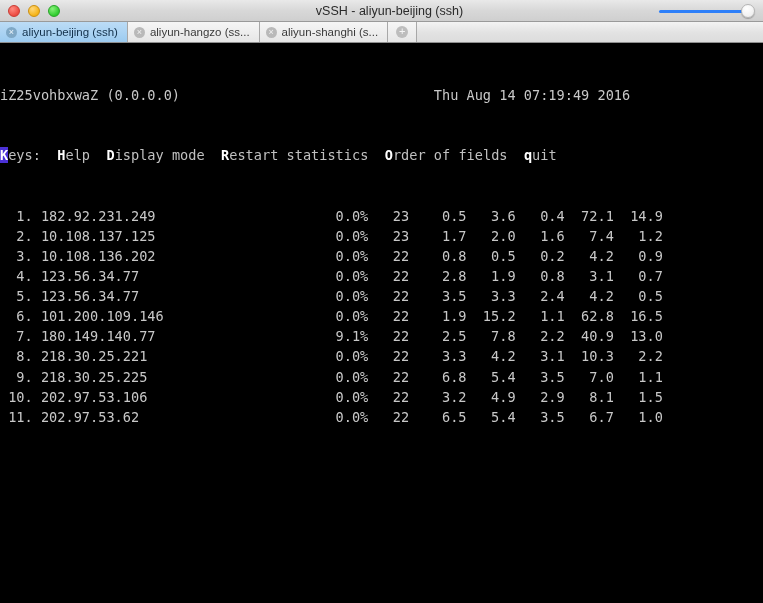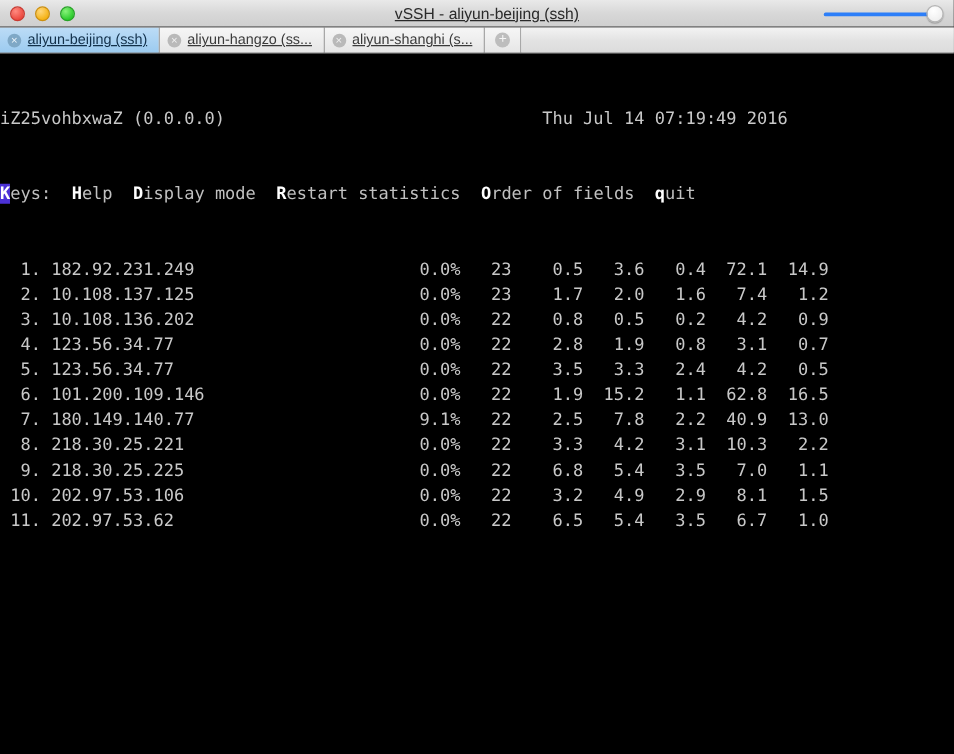--- a/index.html
+++ b/index.html
@@ -52,21 +52,20 @@
   .light.zoom   { background: radial-gradient(circle at 35% 30%, #88f27a, #2ecc2e 70%); border: 1px solid #27a327; }
 
   .window-title {
     position: absolute;
     left: 16px; right: 0;
     text-align: center;
     font-size: 12.5px;
     color: #2a2a2a;
     line-height: 22px;
     pointer-events: none;
-    text-decoration: underline;
   }
 
   .slider {
     position: absolute;
     right: 8px;
     top: 4px;
     width: 96px;
     height: 14px;
     display: flex;
     align-items: center;
@@ -124,21 +123,21 @@
     border-radius: 50%;
     background: #b9b9b9;
     color: #f2f2f2;
     font-size: 9px;
     line-height: 11px;
     text-align: center;
     flex: 0 0 11px;
     font-family: "Liberation Sans", sans-serif;
   }
   .tab.active .tab-close { background: #7fa8c6; color: #eef6fc; }
-  .tab-label { overflow: hidden; text-overflow: ellipsis; text-decoration: underline; }
+  .tab-label { overflow: hidden; text-overflow: ellipsis; }
 
   .newtab {
     display: flex;
     align-items: center;
     justify-content: center;
     width: 28px;
     border-right: 1px solid #a8a8a8;
     background: linear-gradient(to bottom, #f6f6f6 0%, #e6e6e6 100%);
   }
   .newtab-glyph {
@@ -209,18 +208,18 @@
       <span class="tab-close">×</span>
       <span class="tab-label">aliyun-shanghi (s...</span>
     </div>
     <div class="newtab">
       <span class="newtab-glyph">+</span>
     </div>
     <div class="tabbar-filler"></div>
   </div>
 
   <div class="terminal">
-    <div class="trow"><span id="t-hostline">iZ25vohbxwaZ (0.0.0.0)                               Thu Jul 14 07:19:49 2016</span></div>
+    <div class="trow"><span id="t-hostline">iZ25vohbxwaZ (0.0.0.0)                               Thu Aug 14 07:19:49 2016</span></div>
     <div class="trow"><span id="t-keys"><span class="cursor">K</span><span class="dim">eys:</span>  <span class="bold-white">H</span><span class="dim">elp</span>  <span class="bold-white">D</span><span class="dim">isplay mode</span>  <span class="bold-white">R</span><span class="dim">estart statistics</span>  <span class="bold-white">O</span><span class="dim">rder of fields</span>  <span class="bold-white">q</span><span class="dim">uit</span></span></div>
     <div id="t-rows"><div class="trow">  1. 182.92.231.249                      0.0%   23    0.5   3.6   0.4  72.1  14.9</div><div class="trow">  2. 10.108.137.125                      0.0%   23    1.7   2.0   1.6   7.4   1.2</div><div class="trow">  3. 10.108.136.202                      0.0%   22    0.8   0.5   0.2   4.2   0.9</div><div class="trow">  4. 123.56.34.77                        0.0%   22    2.8   1.9   0.8   3.1   0.7</div><div class="trow">  5. 123.56.34.77                        0.0%   22    3.5   3.3   2.4   4.2   0.5</div><div class="trow">  6. 101.200.109.146                     0.0%   22    1.9  15.2   1.1  62.8  16.5</div><div class="trow">  7. 180.149.140.77                      9.1%   22    2.5   7.8   2.2  40.9  13.0</div><div class="trow">  8. 218.30.25.221                       0.0%   22    3.3   4.2   3.1  10.3   2.2</div><div class="trow">  9. 218.30.25.225                       0.0%   22    6.8   5.4   3.5   7.0   1.1</div><div class="trow"> 10. 202.97.53.106                       0.0%   22    3.2   4.9   2.9   8.1   1.5</div><div class="trow"> 11. 202.97.53.62                        0.0%   22    6.5   5.4   3.5   6.7   1.0</div></div>
   </div>
 
 </div>
 
 </body></html>

